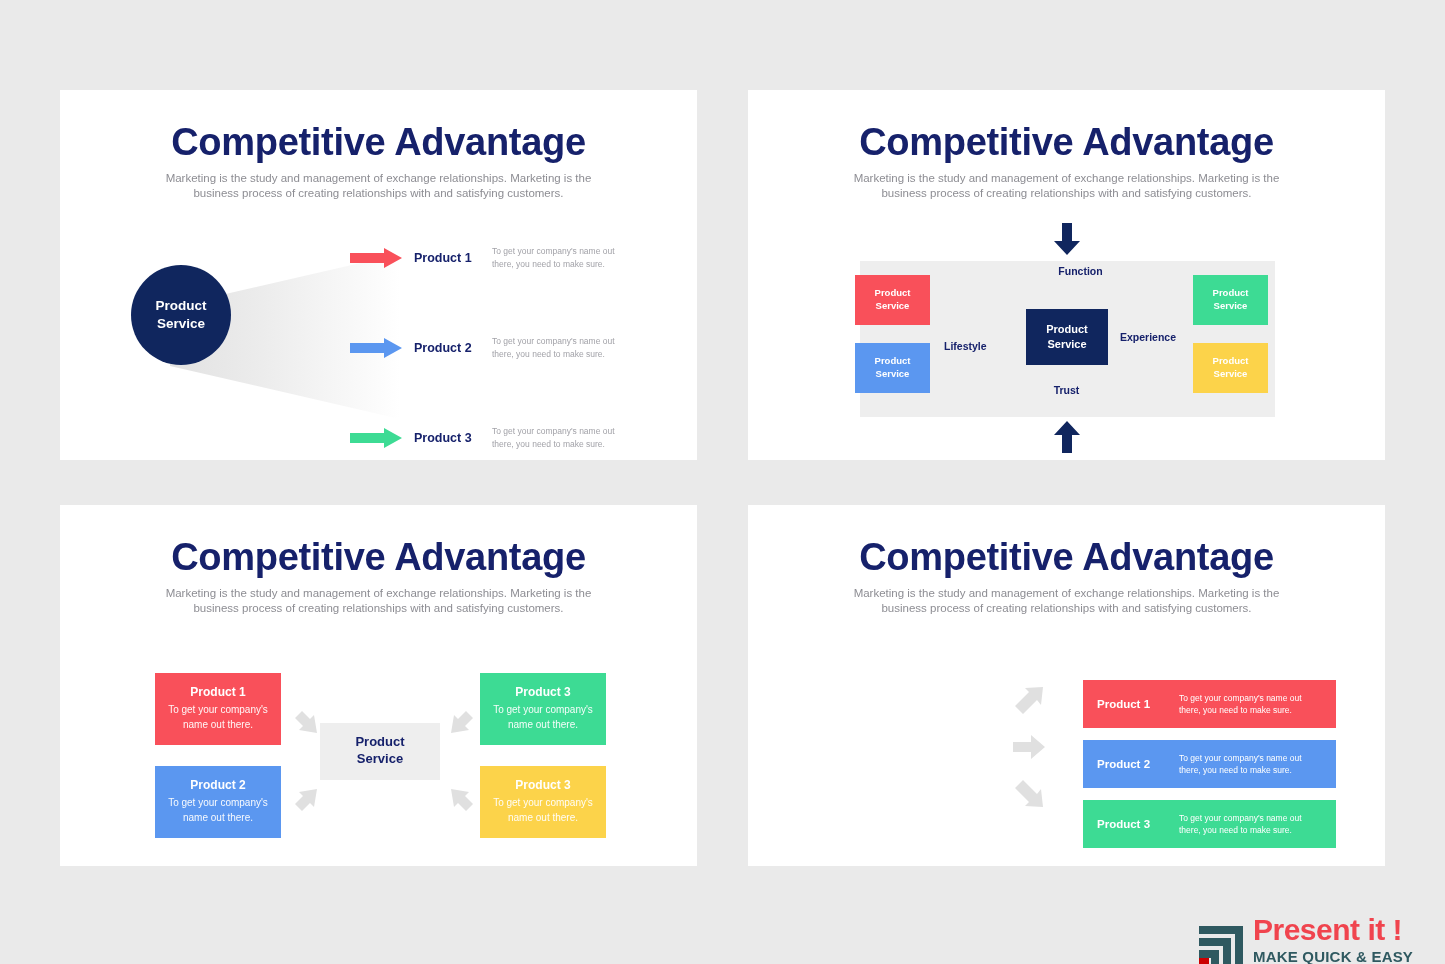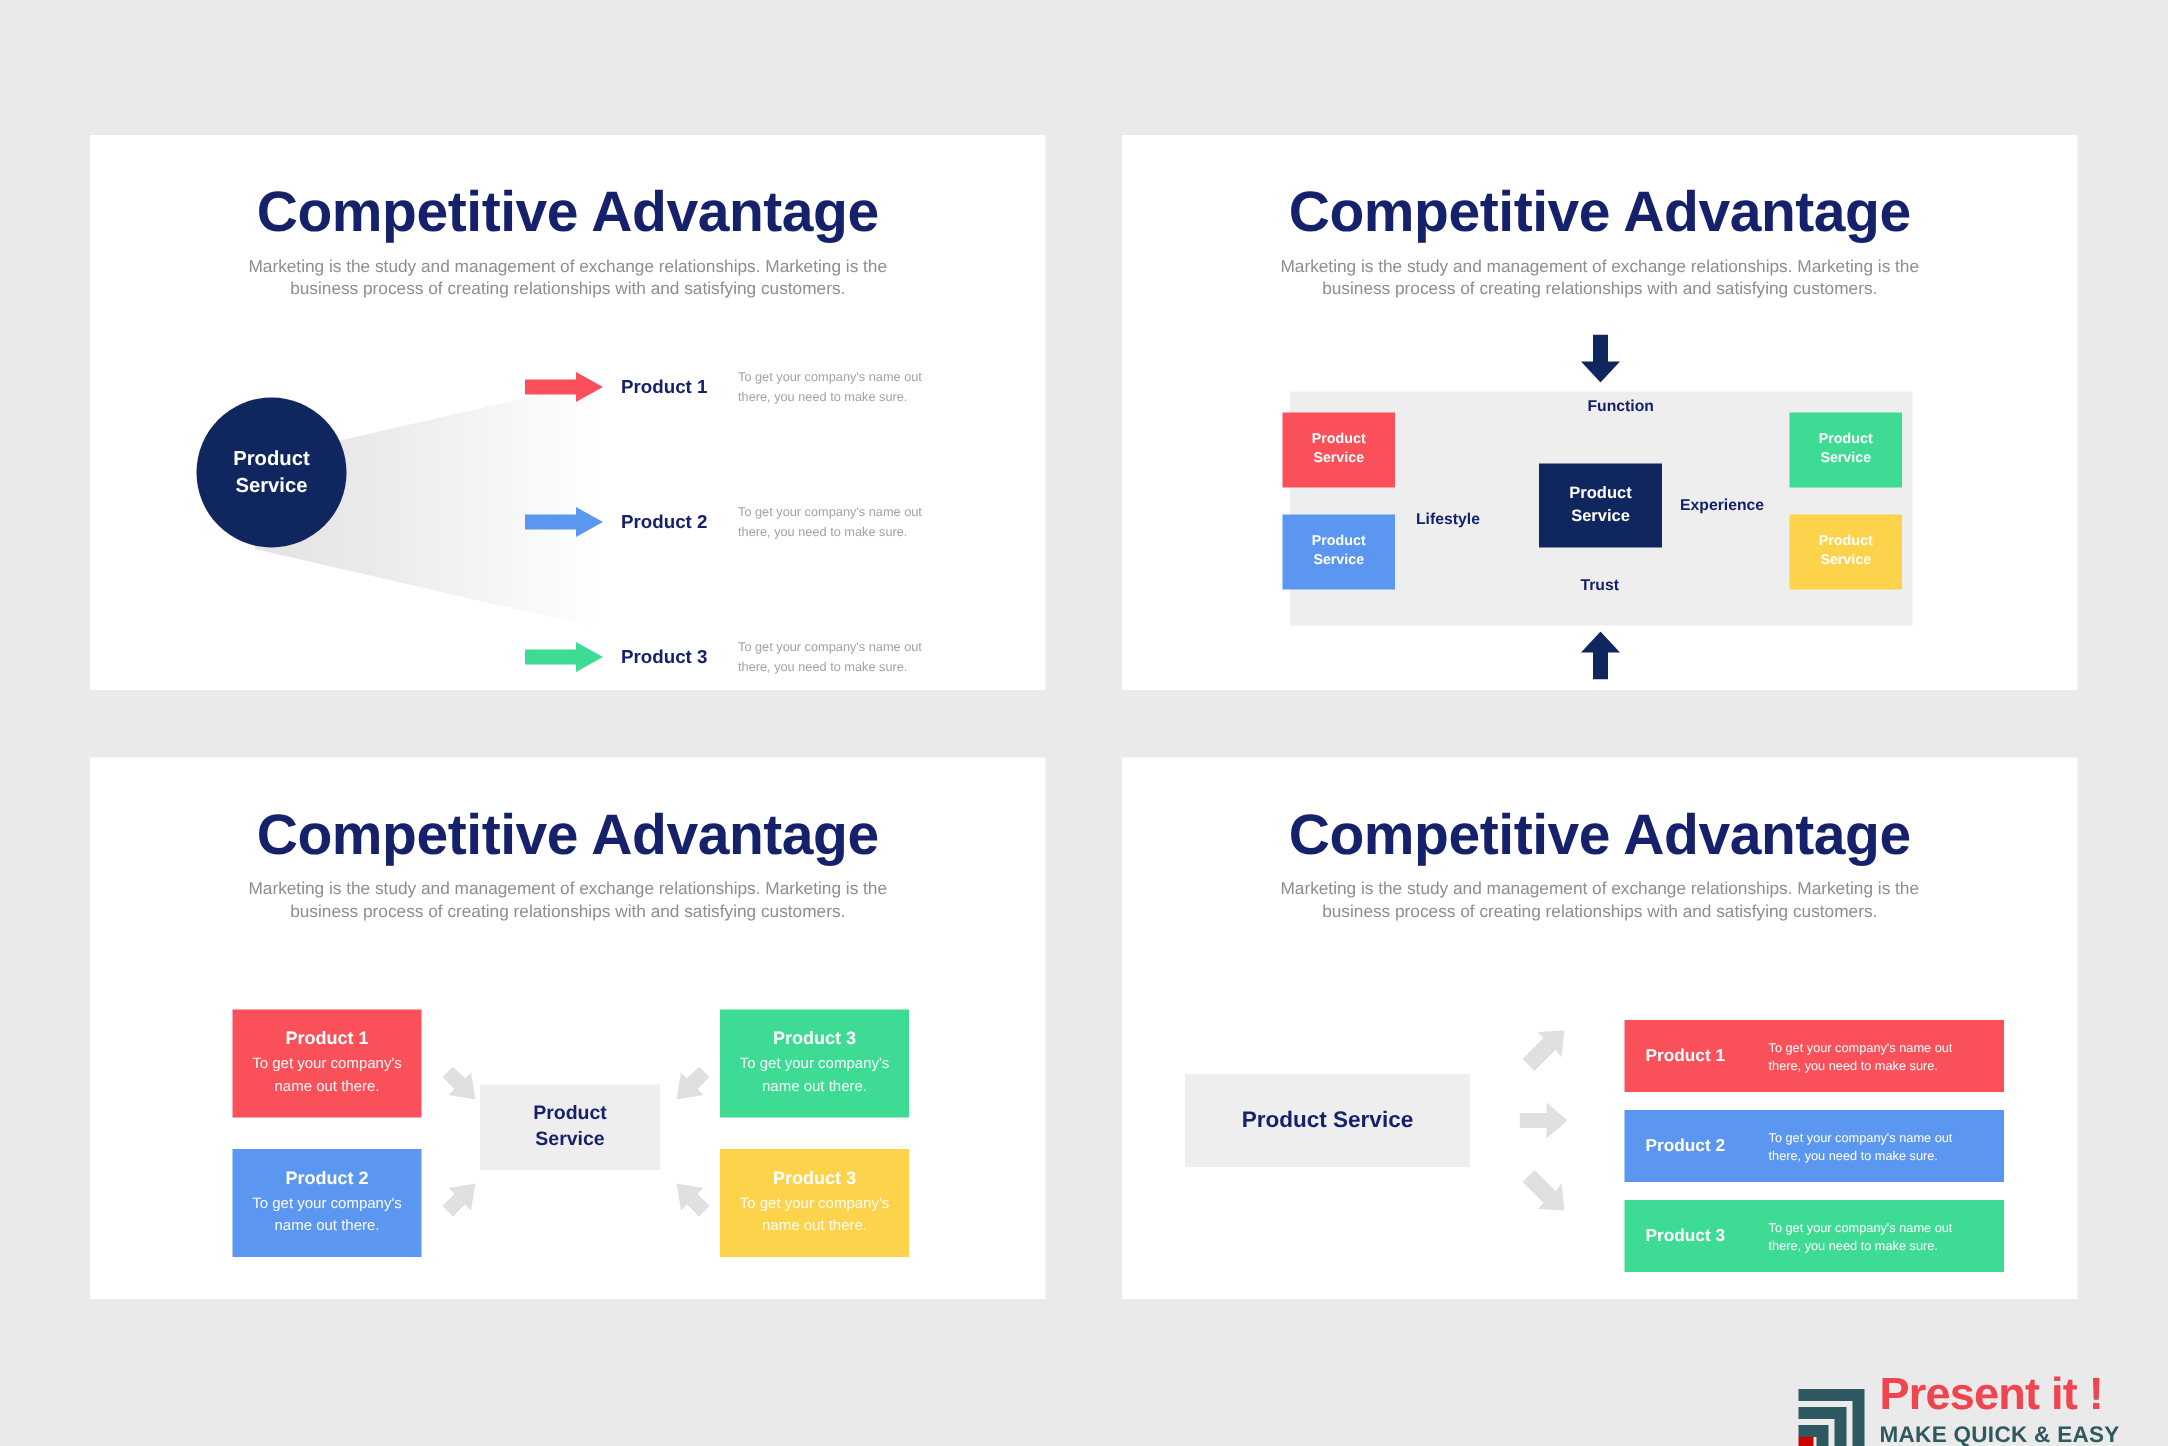--- a/index.html
+++ b/index.html
@@ -302,23 +302,20 @@
         <span>Service</span>
       </div>
     </div>
   </div>
 
   <div class="panel" id="panel-4">
     <div class="slide-title">Competitive Advantage</div>
     <div class="slide-sub">Marketing is the study and management of exchange relationships. Marketing is the business process of creating relationships with and satisfying customers.</div>
 
     <div class="list-wrap">
-      <div class="l-center">
-        <span>Product Service</span>
-      </div>
 
       <div class="l-arrows">
         <span class="l-arrow la-1">
           <svg viewBox="0 0 32 30" width="32" height="30">
               <path d="M2 20 L16 6 L12 2 L30 1 L28 19 L24 14 L10 28 Z" fill="#e0e0e0"></path>
             </svg>
         </span>
         <span class="l-arrow la-2">
           <svg viewBox="0 0 32 30" width="32" height="30">
               <path d="M0 10 H18 V3 L32 15 L18 27 V20 H0 Z" fill="#e0e0e0"></path>

